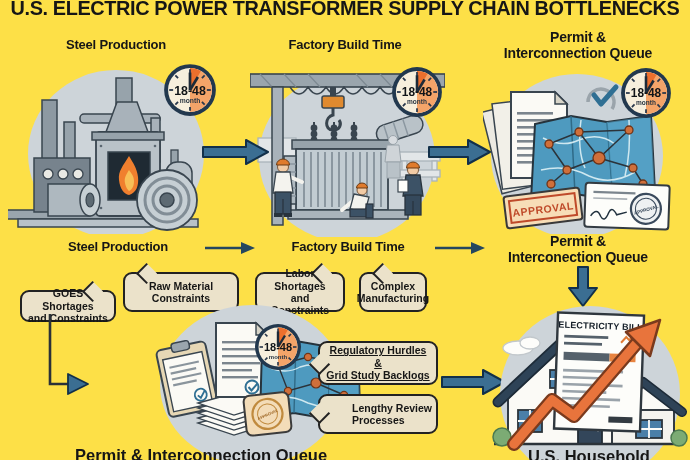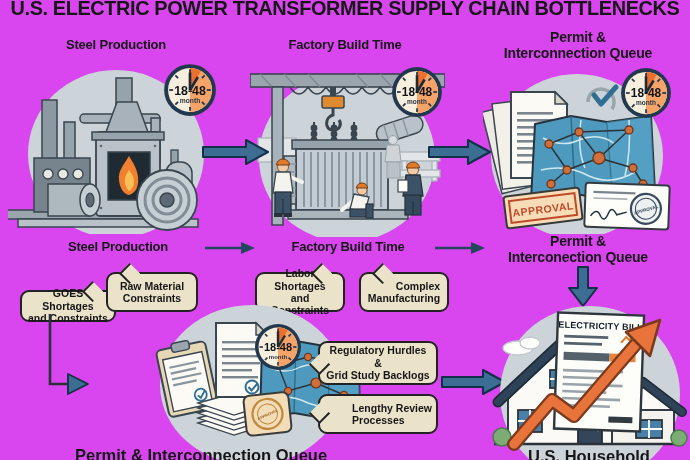--- a/index.html
+++ b/index.html
@@ -1,18 +1,18 @@
 <!DOCTYPE html>
 <html><head>
 <meta charset="utf-8">
 <style>
   html,body{margin:0;padding:0;background:#888;}
   .canvas{
     position:relative;width:690px;height:460px;overflow:hidden;
-    background:#d946ef;font-family:"Liberation Sans",sans-serif;color:#171717;
+    background:#fde047;font-family:"Liberation Sans",sans-serif;color:#171717;
     margin:0 auto;
   }
   .abs{position:absolute;}
   .title{
     top:-4px;left:0;width:690px;text-align:center;white-space:nowrap;
     font-size:20.5px;font-weight:bold;letter-spacing:-0.4px;
     transform:scaleX(0.97);transform-origin:center;color:#161616;
   }
   .stage-heading{
     font-weight:bold;text-align:center;color:#161616;letter-spacing:-0.2px;
@@ -316,31 +316,31 @@
 Interconection Queue</div>
   <svg class="abs" style="left:566px;top:266px;" width="34" height="42" viewBox="0 0 34 42">
     <polygon points="12,1 22,1 22,22 31,22 17,40 3,22 12,22" fill="#3b6e92" stroke="#12304a" stroke-width="2" stroke-linejoin="round"></polygon>
   </svg>
 
   <div class="bubble" style="left:20px;top:290px;width:96px;height:32px;">
     <span class="tail tail-top tr"></span>
     <span style="position:relative;">GOES Shortages
 and Constraints</span>
   </div>
-  <div class="bubble" style="left:106px;top:272px;width:92px;height:40px;">
+  <div class="bubble" style="left:123px;top:272px;width:116px;height:40px;">
     <span class="tail tail-top tl"></span>
     <span style="position:relative;">Raw Material
 Constraints</span>
   </div>
   <div class="bubble" style="left:255px;top:272px;width:90px;height:40px;">
     <span class="tail tail-top tr"></span>
     <span style="position:relative;">Labor Shortages
 and Constraints</span>
   </div>
-  <div class="bubble" style="left:359px;top:272px;width:90px;height:40px;text-align:right;">
+  <div class="bubble" style="left:359px;top:272px;width:68px;height:40px;">
     <span class="tail tail-top tl"></span>
     <span style="position:relative;">Complex
 Manufacturing</span>
   </div>
 
   <svg class="abs" style="left:38px;top:312px;" width="56" height="86" viewBox="0 0 56 86">
     <path d="M12,2 V72 H30" fill="none" stroke="#2a3138" stroke-width="2.6"></path>
     <polygon points="30,62 50,72 30,82" fill="#3b6e92" stroke="#12304a" stroke-width="1.8" stroke-linejoin="round"></polygon>
   </svg>
 
@@ -420,21 +420,21 @@
           <line x1="13.4" y1="34.6" x2="11" y2="37"></line>
       </g>
       <line x1="24" y1="24" x2="24" y2="8.5" stroke="#1d2a38" stroke-width="2.4"></line>
       <line x1="24" y1="24" x2="31" y2="12.5" stroke="#1d2a38" stroke-width="2.4"></line>
       <text x="24" y="28" text-anchor="middle" font-size="11" fill="#101418">18-48</text>
       <text x="24" y="35.5" text-anchor="middle" font-size="6" fill="#2b3642">month</text>
     </svg>
   </div>
   <div class="abs caption" style="left:75px;top:446px;width:250px;">Permit &amp; Interconnection Queue</div>
 
-  <div class="bubble" style="left:318px;top:341px;width:120px;height:44px;">
+  <div class="bubble" style="left:318px;top:341px;width:120px;height:44px;text-decoration:underline;">
     <span class="tail tail-left" style="top:14px;"></span>
     <span style="position:relative;">Regulatory Hurdles
 &amp;
 Grid Study Backlogs</span>
   </div>
   <div class="bubble" style="left:318px;top:394px;width:120px;height:40px;justify-content:flex-end;text-align:left;padding-left:10px;">
     <span class="tail tail-left" style="top:10px;"></span>
     <span style="position:relative;">Lengthy Review
 Processes</span>
   </div>

